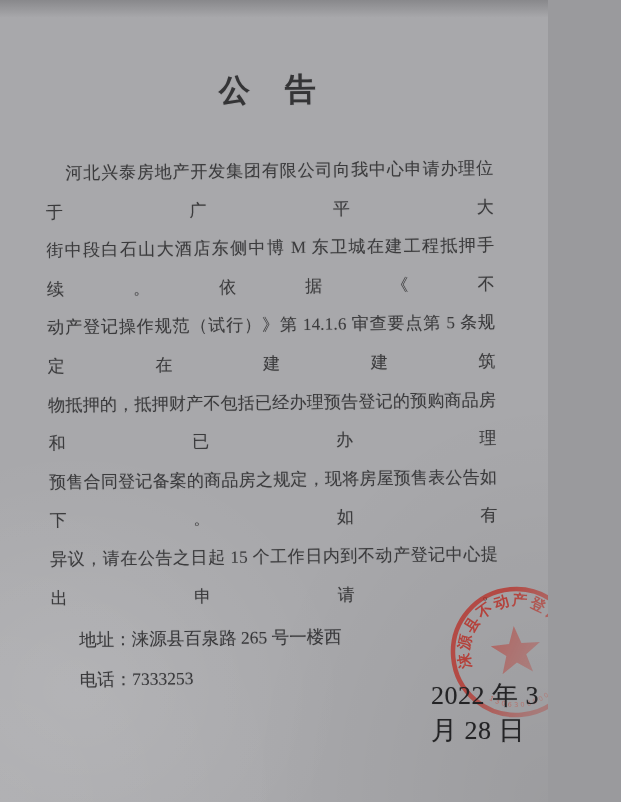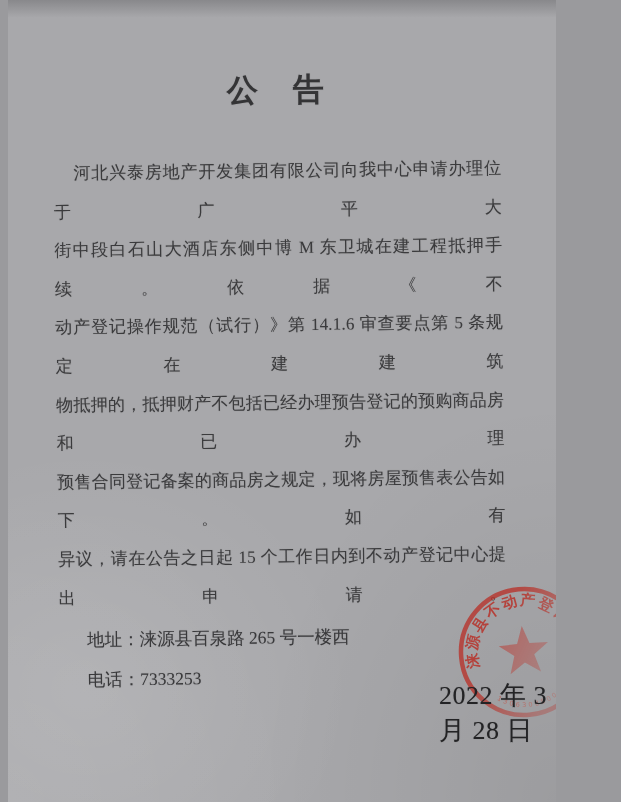--- a/index.html
+++ b/index.html
@@ -9,21 +9,20 @@
     height: 802px;
     overflow: hidden;
     background:
       linear-gradient(180deg, rgba(110,110,113,0.55) 0%, rgba(110,110,113,0) 2.2%),
       radial-gradient(90% 55% at 14% 86%, rgba(255,255,255,0.10), rgba(255,255,255,0) 55%),
       radial-gradient(130% 120% at 100% 100%, rgba(0,0,0,0.07), rgba(0,0,0,0) 42%),
       radial-gradient(120% 90% at 0% 100%, rgba(255,255,255,0.06), rgba(255,255,255,0) 45%),
       #a8a8ab;
     font-family: "Liberation Serif", "DejaVu Serif", serif;
     color: #3a3a3c;
-    margin-left: 8px;
   }
   .content {
     position: absolute;
     left: 48px;
     right: 52px;
     top: 72px;
     transform: rotate(-0.7deg);
     transform-origin: 0 50%;
   }
   .title {

